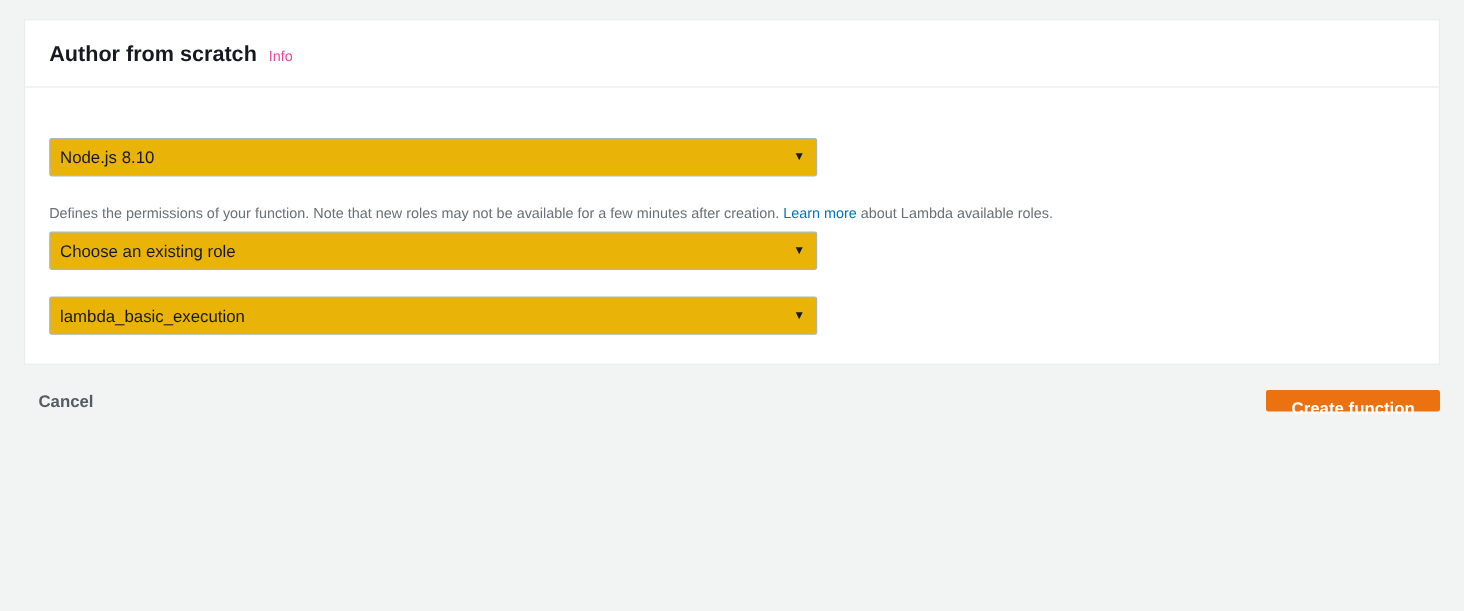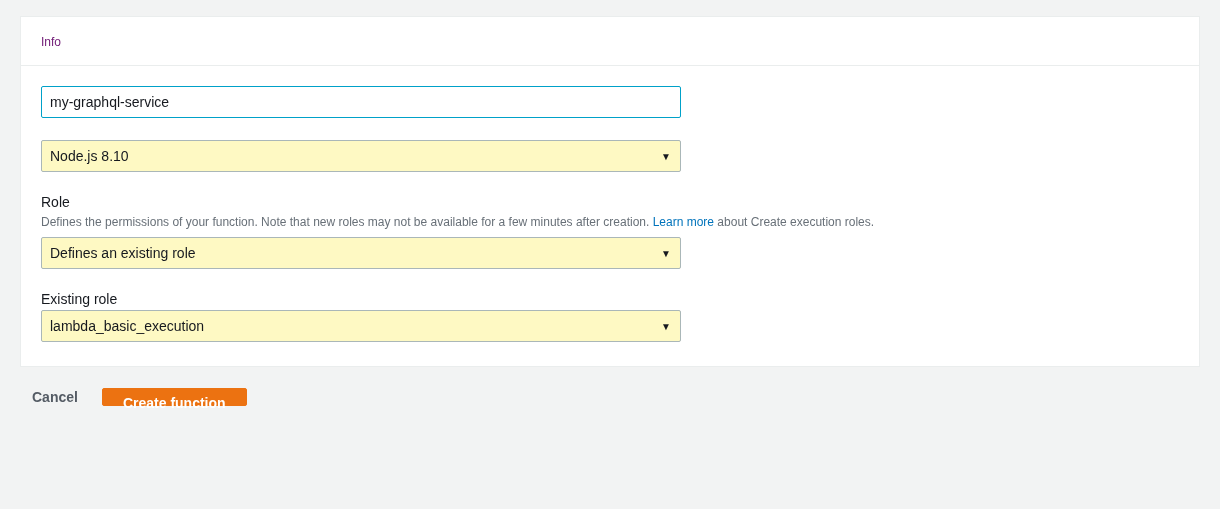--- a/index.html
+++ b/index.html
@@ -28,21 +28,21 @@
       align-items: baseline;
       gap: 10px;
     }
     .panel-header h2 {
       font-size: 18px;
       font-weight: 700;
       color: #16191f;
     }
     .info-link {
       font-size: 12px;
-      color: #701a75;
+      color: #ec4899;
       text-decoration: none;
       cursor: pointer;
     }
     .panel-body {
       padding: 20px 20px 24px 20px;
     }
     .form-group {
       margin-bottom: 22px;
     }
     .form-group:last-child {
@@ -85,38 +85,38 @@
       position: relative;
       width: 640px;
     }
     .select-input {
       width: 100%;
       height: 32px;
       padding: 4px 30px 4px 8px;
       font-size: 14px;
       border: 1px solid #aab7b8;
       border-radius: 2px;
-      background: #fef9c3;
+      background: #eab308;
       cursor: pointer;
       display: flex;
       align-items: center;
       color: #16191f;
     }
     .select-wrap .caret {
       position: absolute;
       right: 10px;
       top: 50%;
       transform: translateY(-50%);
       pointer-events: none;
       font-size: 10px;
       color: #16191f;
     }
     .footer {
       display: flex;
-      justify-content: flex-start;
+      justify-content: space-between;
       align-items: center;
       gap: 12px;
       padding: 14px 20px 0 20px;
     }
     .btn-cancel {
       background: transparent;
       border: none;
       color: #545b64;
       font-size: 14px;
       font-weight: 700;
@@ -135,52 +135,50 @@
       cursor: pointer;
       font-family: inherit;
       height: 18px;
     }
   </style>
 </head>
 <body>
 
 <div class="panel">
   <div class="panel-header">
+    <h2>Author from scratch</h2>
     <a class="info-link">Info</a>
   </div>
   <div class="panel-body">
 
     <div class="form-group">
-      <input type="text" class="text-input" value="my-graphql-service" style="">
     </div>
 
     <div class="form-group">
       <div class="select-wrap">
         <div class="select-input">
           <span>Node.js 8.10</span>
         </div>
         <span class="caret">▼</span>
       </div>
     </div>
 
     <div class="form-group">
-      <label class="form-label">Role</label>
       <div class="form-hint">
-        <span>Defines the permissions of your function. Note that new roles may not be available for a few minutes after creation. </span><a>Learn more</a><span> about Create execution roles.</span>
+        <span>Defines the permissions of your function. Note that new roles may not be available for a few minutes after creation. </span><a>Learn more</a><span> about Lambda available roles.</span>
       </div>
       <div class="select-wrap">
         <div class="select-input">
-          <span>Defines an existing role</span>
+          <span>Choose an existing role</span>
         </div>
         <span class="caret">▼</span>
       </div>
     </div>
 
     <div class="form-group">
-      <label class="form-label">Existing role</label>
       <div class="select-wrap">
         <div class="select-input">
           <span>lambda_basic_execution</span>
         </div>
         <span class="caret">▼</span>
       </div>
     </div>
 
   </div>
 </div>

